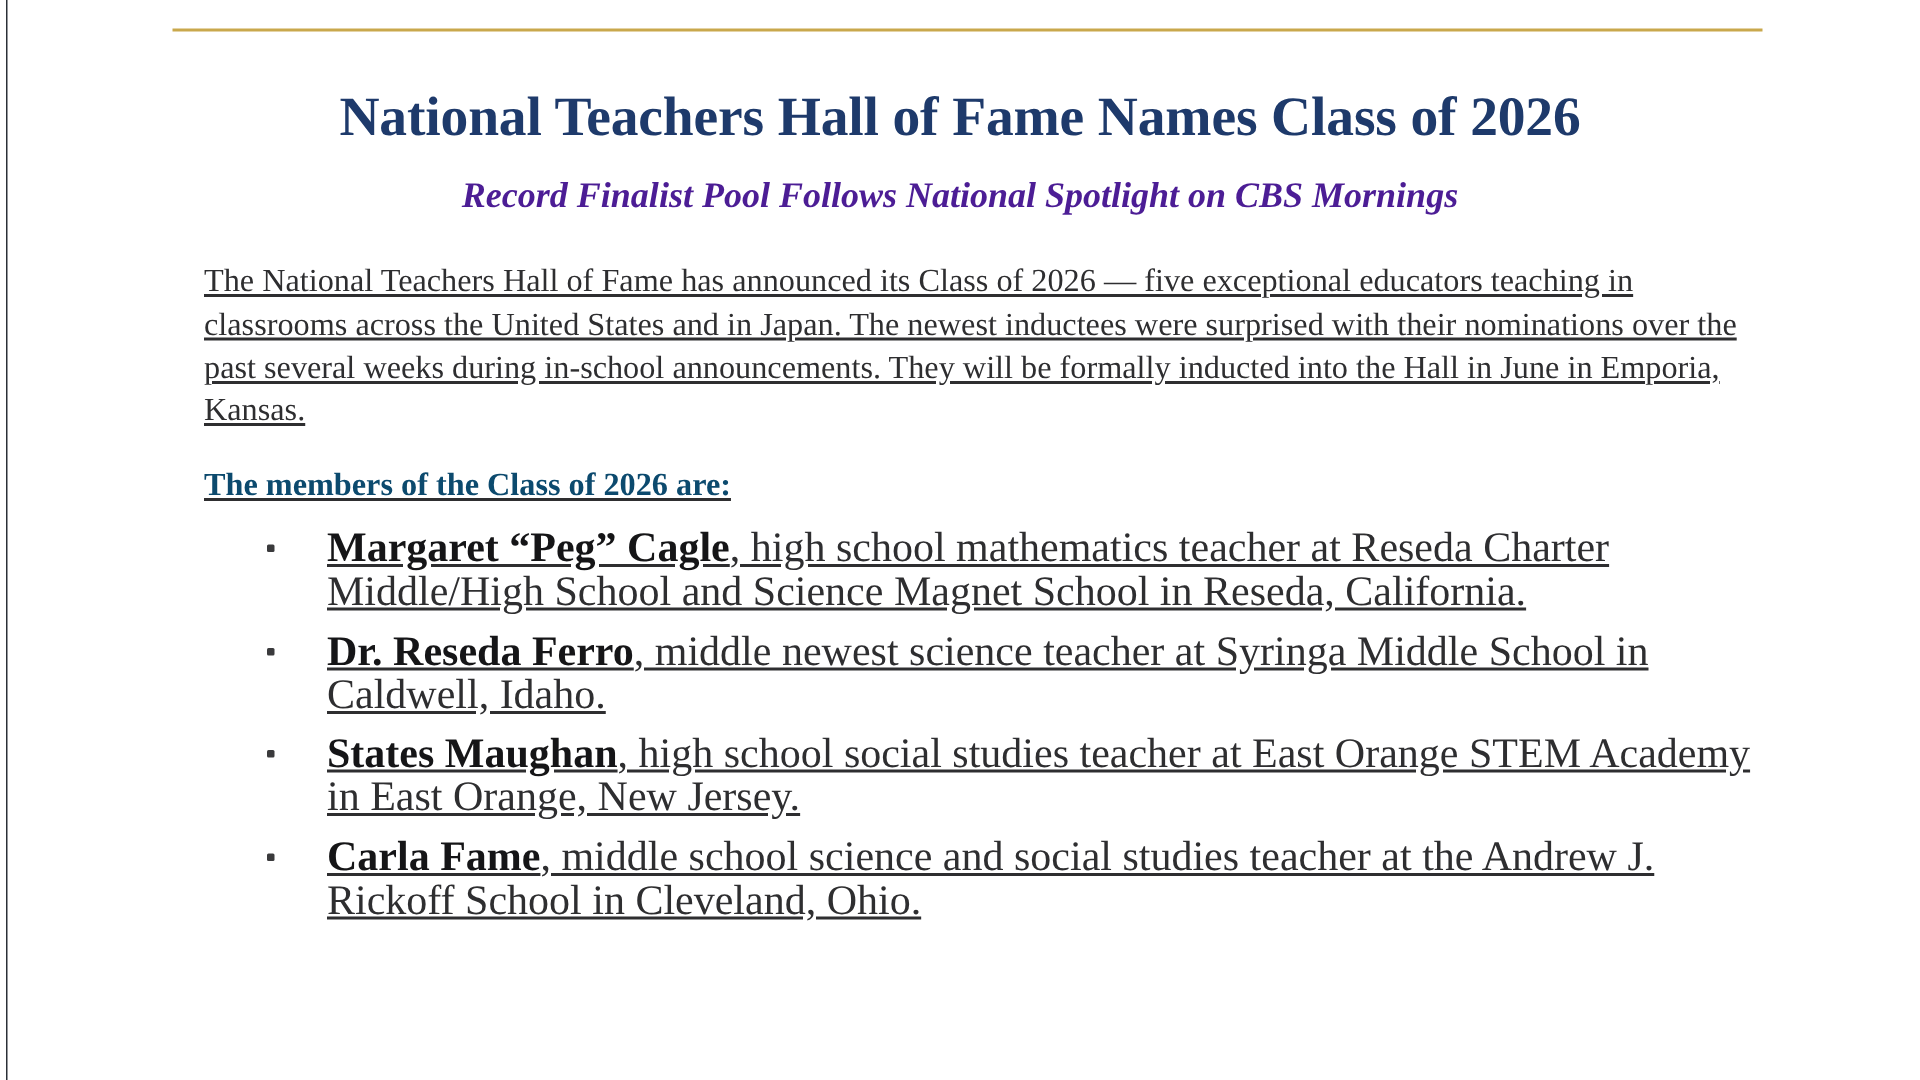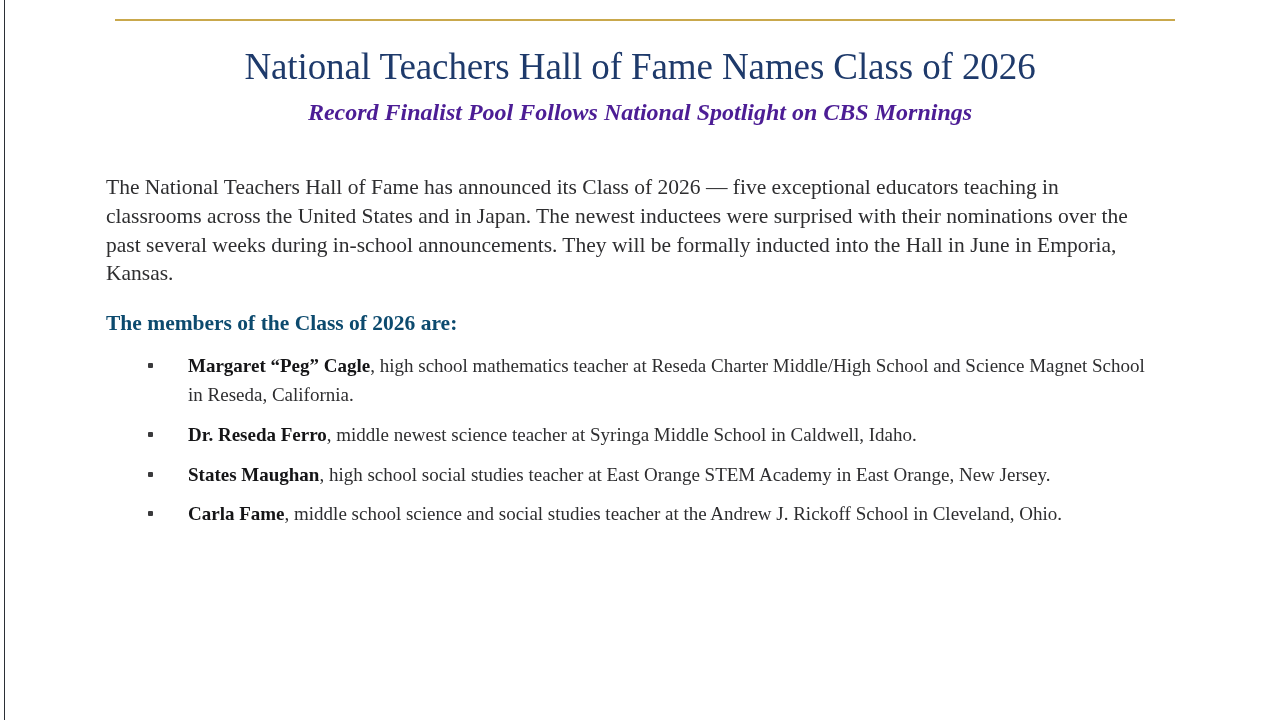--- a/index.html
+++ b/index.html
@@ -47,45 +47,46 @@
   
   .masthead {
     position: absolute;
     left: 60px;
     top: 42px;
     width: 1160px;
     text-align: center;
   }
   .headline {
     font-size: 37px;
-    font-weight: 400;
+    font-weight: 700;
     color: #1e3a6b;
     letter-spacing: -0.1px;
     line-height: 1.15;
-    margin: 4px;
+    margin: 16px;
     white-space: nowrap;
     text-align: center;
   }
   .subhead {
     font-size: 24px;
     font-style: italic;
     font-weight: 700;
     color: #4c1d95;
     margin: 9px 0 0 0;
     line-height: 1.2;
     white-space: nowrap;
   }
 
   
   .article {
     position: absolute;
-    left: 106px;
+    left: 136px;
     top: 173px;
     width: 1045px;
     color: #2e2e30;
+    text-decoration: underline;
   }
   .lede {
     font-size: 21.5px;
     line-height: 28.8px;
     margin: 0;
     color: #2e2e30;
     text-align: left;
   }
 
   .members-label {
@@ -97,21 +98,21 @@
   }
 
   .members-list {
     list-style: none;
     margin: 14px 0 0 0;
     padding: 0;
   }
   .member-item {
     position: relative;
     padding-left: 82px;
-    font-size: 19px;
+    font-size: 28px;
     line-height: 28.8px;
     color: #2e2e30;
     margin-bottom: 11px;
   }
   .member-item:last-child { margin-bottom: 0; }
 
   .bullet-glyph {
     position: absolute;
     left: 42px;
     top: 11px;

